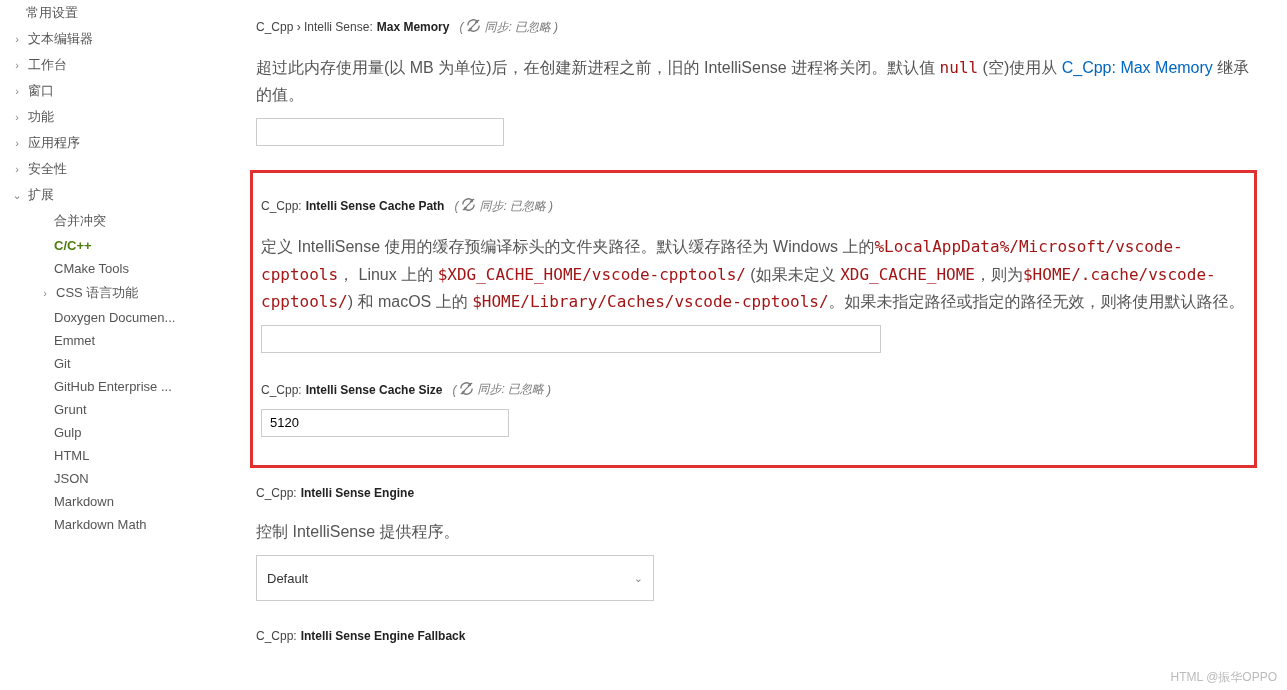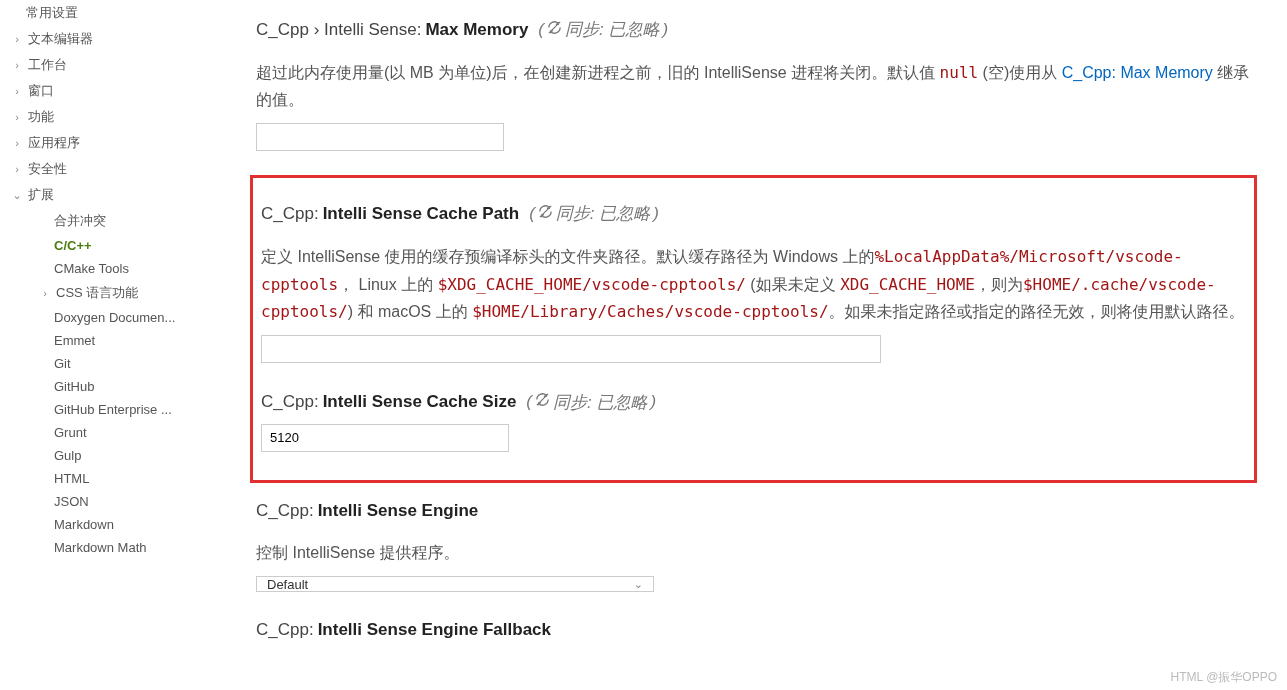--- a/index.html
+++ b/index.html
@@ -41,21 +41,21 @@
   .content {
     flex: 1;
     padding: 0 30px 0 25px;
     overflow-y: hidden;
     position: relative;
   }
   .setting {
     padding: 18px 6px 10px 6px;
   }
   .setting-title {
-    font-size: 17px;
+    font-size: 12px;
     color: #222;
     font-weight: 600;
     display: flex;
     align-items: center;
     flex-wrap: wrap;
     gap: 4px;
   }
   .setting-title .prefix { font-weight: 400; color: #444; }
   .setting-title .name { font-weight: 600; }
   .sync-badge {
@@ -88,21 +88,21 @@
   .input.wide { width: 620px; }
   .highlight-box {
     border: 3px solid #e03030;
     padding: 6px 2px 18px 2px;
     margin-top: 14px;
   }
   .select-wrap {
     margin-top: 10px;
     border: 1px solid #ccc;
     width: 398px;
-    height: 16px;
+    height: 46px;
     display: flex;
     align-items: center;
     justify-content: space-between;
     padding: 0 10px;
     cursor: pointer;
   }
   .select-caret { color: #888; font-size: 11px; }
   .watermark {
     position: absolute;
     bottom: 4px;
@@ -160,23 +160,20 @@
       <span>CSS 语言功能</span>
     </div>
     <div class="tree-item l1">
       <span>Doxygen Documen...</span>
     </div>
     <div class="tree-item l1">
       <span>Emmet</span>
     </div>
     <div class="tree-item l1">
       <span>Git</span>
-    </div>
-    <div class="tree-item l1">
-      <span>GitHub</span>
     </div>
     <div class="tree-item l1">
       <span>GitHub Enterprise ...</span>
     </div>
     <div class="tree-item l1">
       <span>Grunt</span>
     </div>
     <div class="tree-item l1">
       <span>Gulp</span>
     </div>

